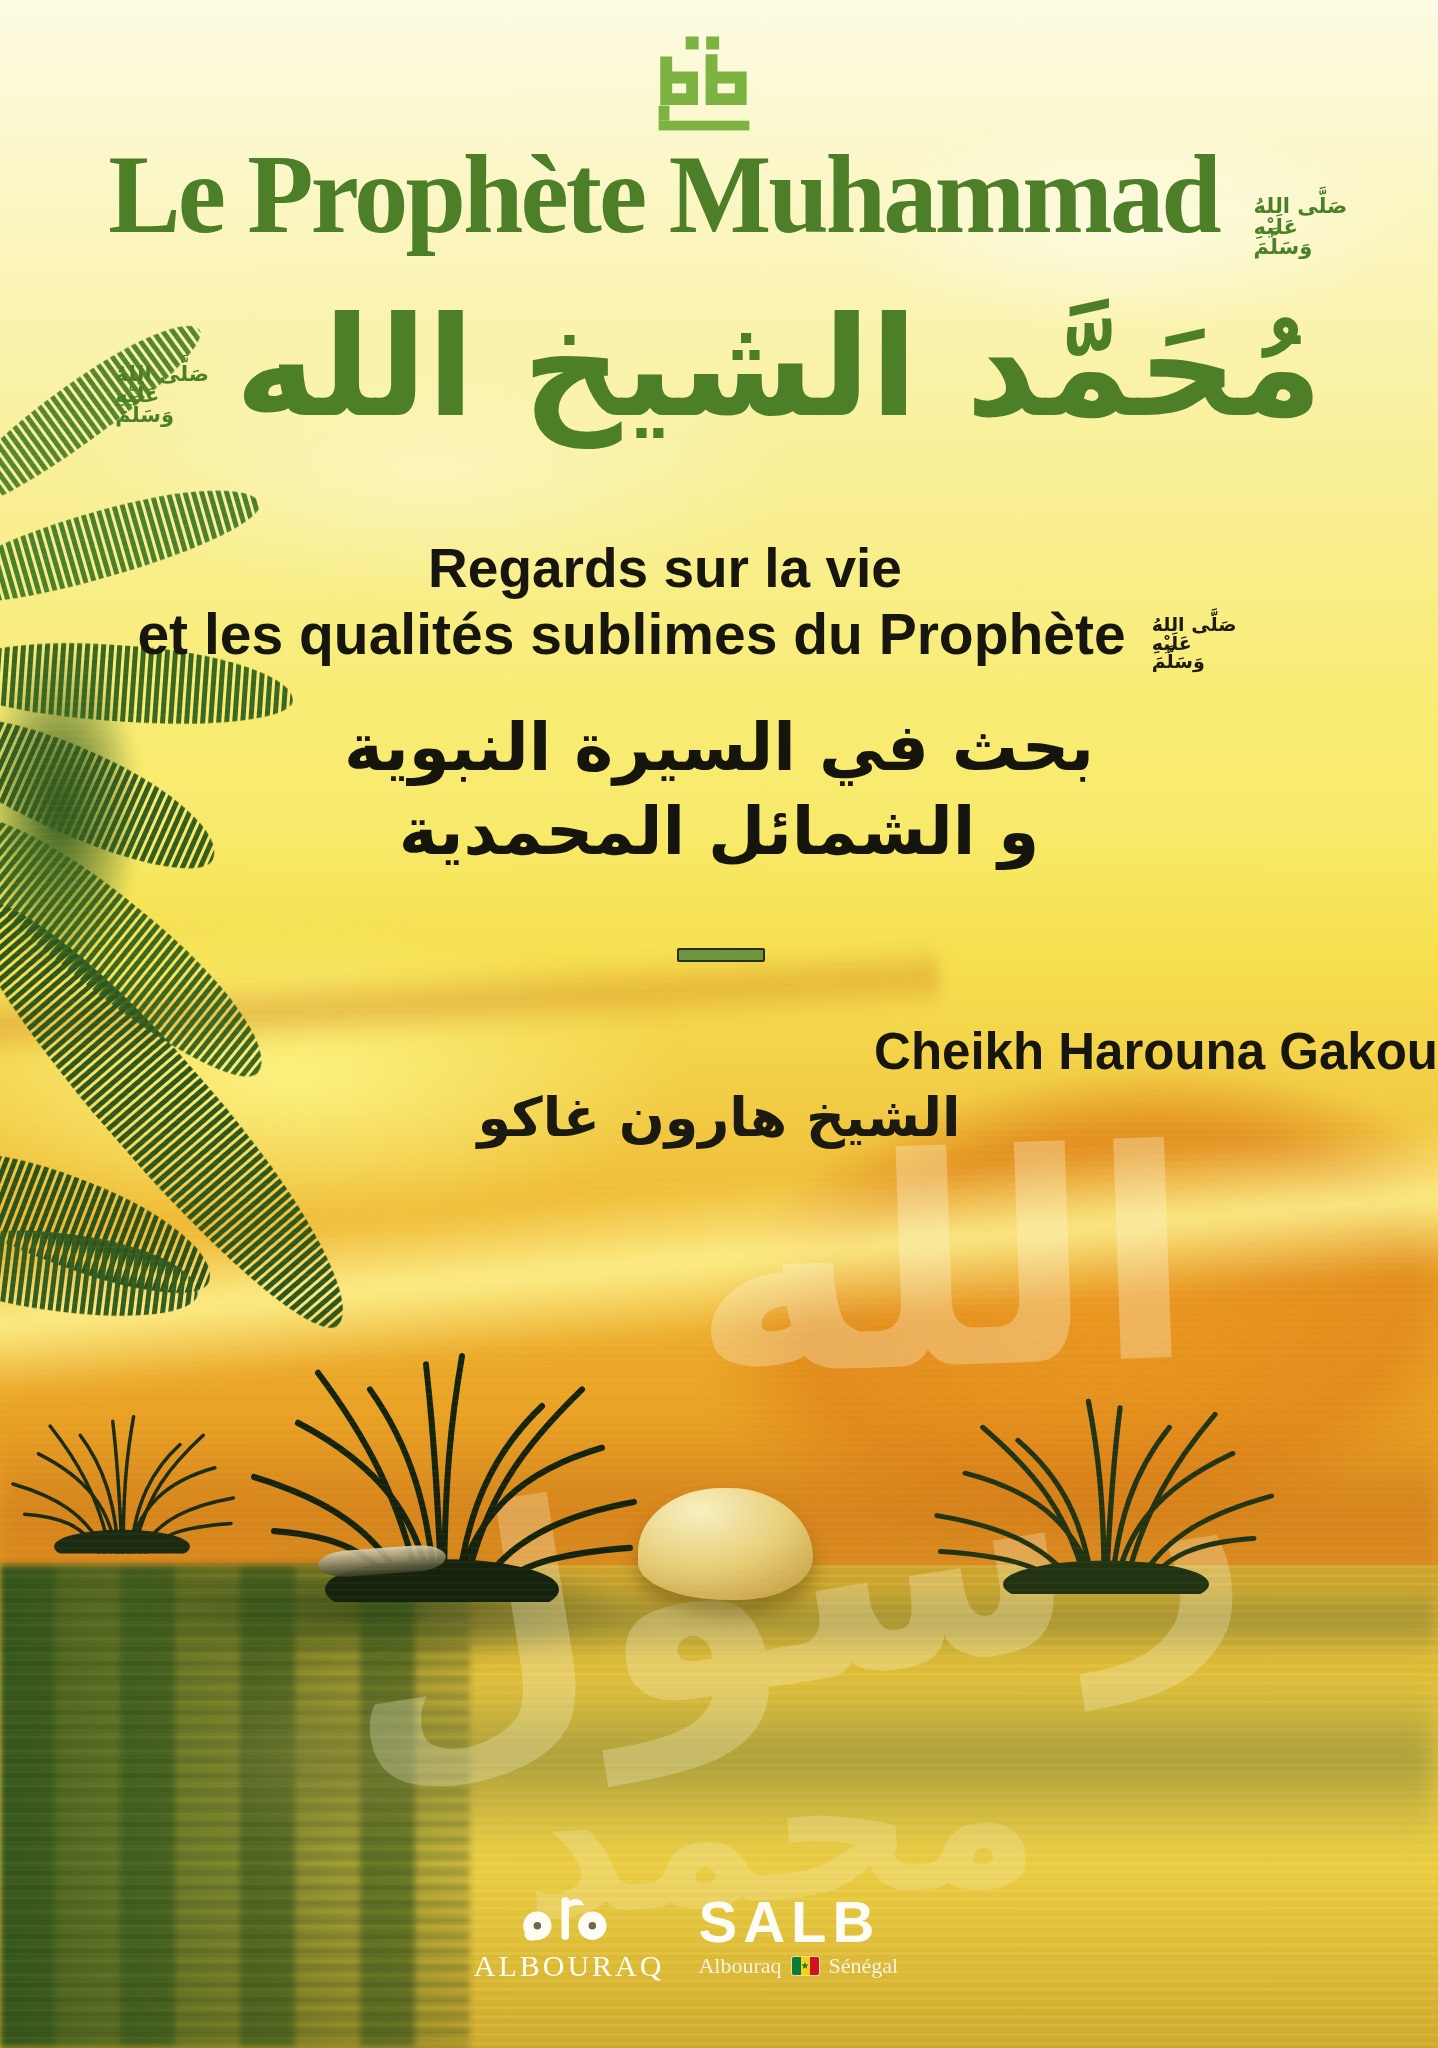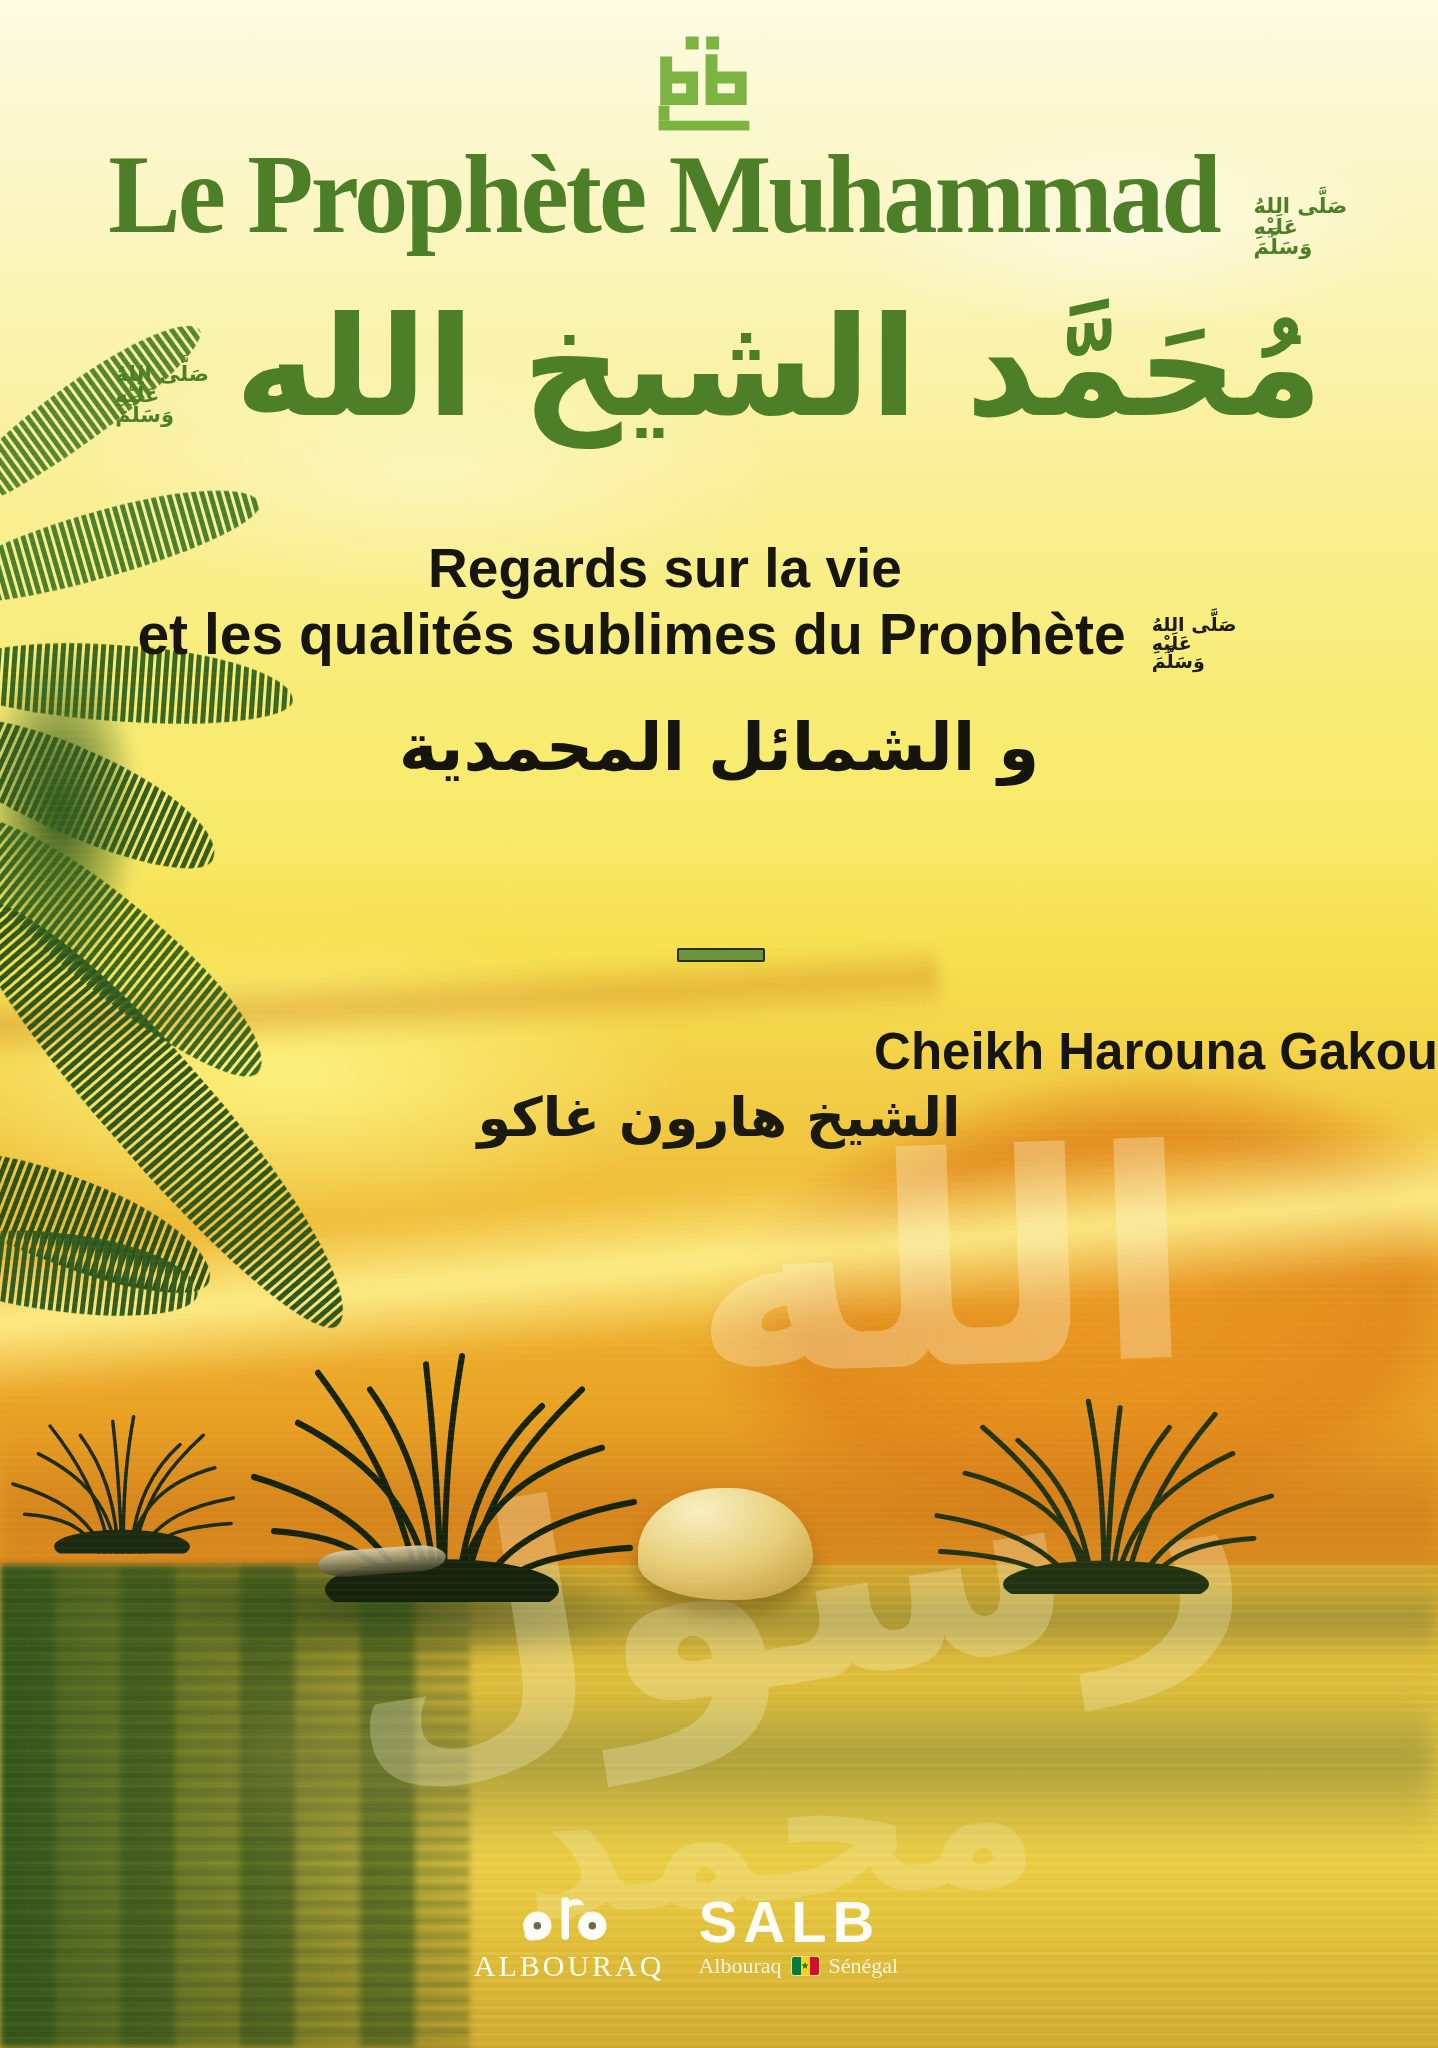--- a/index.html
+++ b/index.html
@@ -203,20 +203,21 @@
       <span>et les qualités sublimes du Prophète</span>
       <span class="honorific hon-black hon-sub">
         <span style="display:block">صَلَّى اللهُ</span>
         <span style="display:block">عَلَيْهِ</span>
         <span style="display:block">وَسَلَّمَ</span>
       </span>
     </div>
   </div>
 
   <div class="subtitle-ar">
+    <div>بحث في السيرة النبوية</div>
     <div>و الشمائل المحمدية</div>
   </div>
 
   <div class="divider"></div>
 
   <div class="author-fr">Cheikh Harouna Gakou</div>
   <div class="author-ar">الشيخ هارون غاكو</div>
 
   <div class="pub-row">
     <div class="albouraq">

